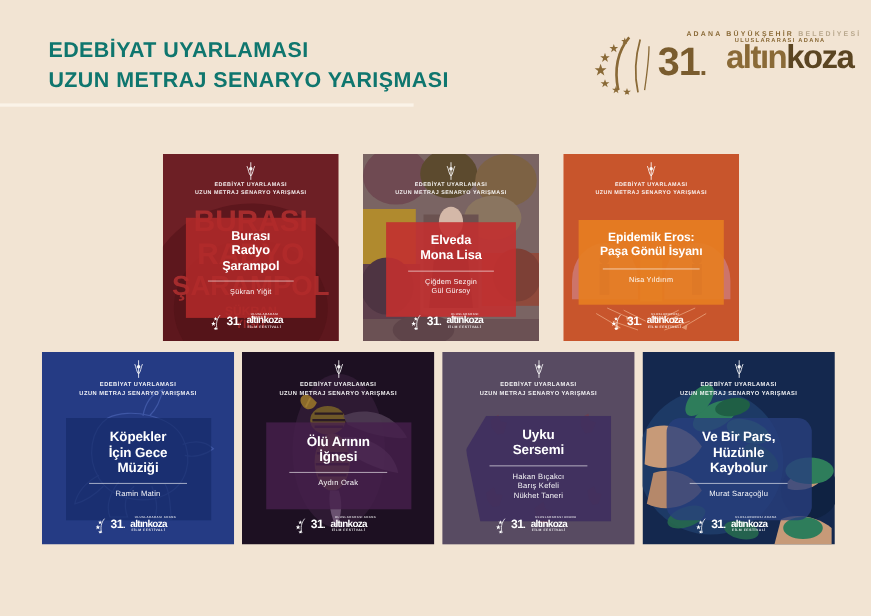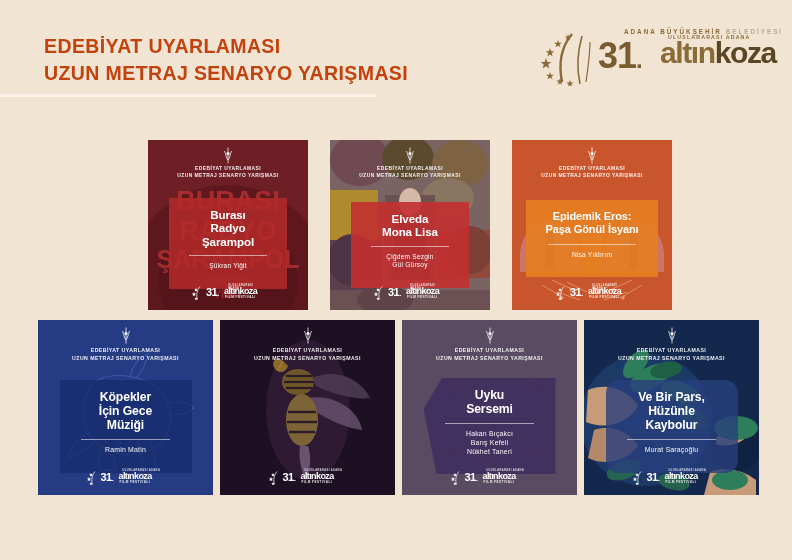--- a/index.html
+++ b/index.html
@@ -8,21 +8,21 @@
     background: #f2e4d3;
     font-family: "Liberation Sans", sans-serif;
     overflow: hidden;
   }
   .page { position: relative; width: 792px; height: 560px; background: #f2e4d3; }
 
   
   .header { position: absolute; left: 0; top: 0; width: 792px; height: 110px; }
   .hdr-title {
     position: absolute; left: 44px; top: 33px;
-    color: #c2410c; font-size: 19.5px; font-weight: bold;
+    color: #0f766e; font-size: 19.5px; font-weight: bold;
     letter-spacing: 0.4px; line-height: 27px; white-space: pre-line;
   }
   .hdr-rule {
     position: absolute; left: 0; top: 94px; width: 376px; height: 3px;
     background: #fbf3e8;
   }
 
   
   .logo { position: absolute; right: 26px; top: 26px; width: 228px; height: 62px; }
   .logo-muni {
@@ -380,20 +380,26 @@
               <path d="M69 112 L95 112"></path>
           </g>
           <path d="M80 126 C78 140 82 152 86 160 C90 150 92 138 88 126 Z" fill="#6a5270"></path>
         </svg>
         <svg class="card-crest" viewBox="0 0 11 17">
           <path d="M5.5 0.5 L5.5 16.5 M2 4 C3.5 7 3.5 11 5.5 13 C7.5 11 7.5 7 9 4" stroke="#fff" stroke-width="0.8" fill="none"></path>
           <circle cx="5.5" cy="6.5" r="1.6" fill="#fff"></circle>
         </svg>
         <div class="card-head">EDEBİYAT UYARLAMASI
 UZUN METRAJ SENARYO YARIŞMASI</div>
+        <div class="plaque" style="background: rgba(70,32,76,0.82); top:64px;">
+          <div class="plaque-title">Ölü Arının
+İğnesi</div>
+          <div class="plaque-rule"></div>
+          <div class="plaque-author">Aydın Orak</div>
+        </div>
         <div class="card-logo">
           <svg class="cl-stars" viewBox="0 0 18 14">
             <path d="M8 0.5 C5 4 4 9 5.5 13.5" stroke="#fff" stroke-width="0.7" fill="none"></path>
             <g fill="#fff">
                 <polygon points="2,6 2.6,7.6 4.3,7.6 2.9,8.6 3.4,10.3 2,9.3 0.6,10.3 1.1,8.6 -0.3,7.6 1.4,7.6"></polygon>
                 <polygon points="4,2 4.5,3.3 5.9,3.3 4.8,4.1 5.2,5.5 4,4.7 2.8,5.5 3.2,4.1 2.1,3.3 3.5,3.3"></polygon>
                 <polygon points="4,11 4.5,12.2 5.8,12.2 4.7,13 5.1,14.3 4,13.5 2.9,14.3 3.3,13 2.2,12.2 3.5,12.2"></polygon>
               </g>
           </svg>
           <div class="cl-num"><span>31</span><span class="dot">.</span></div>

